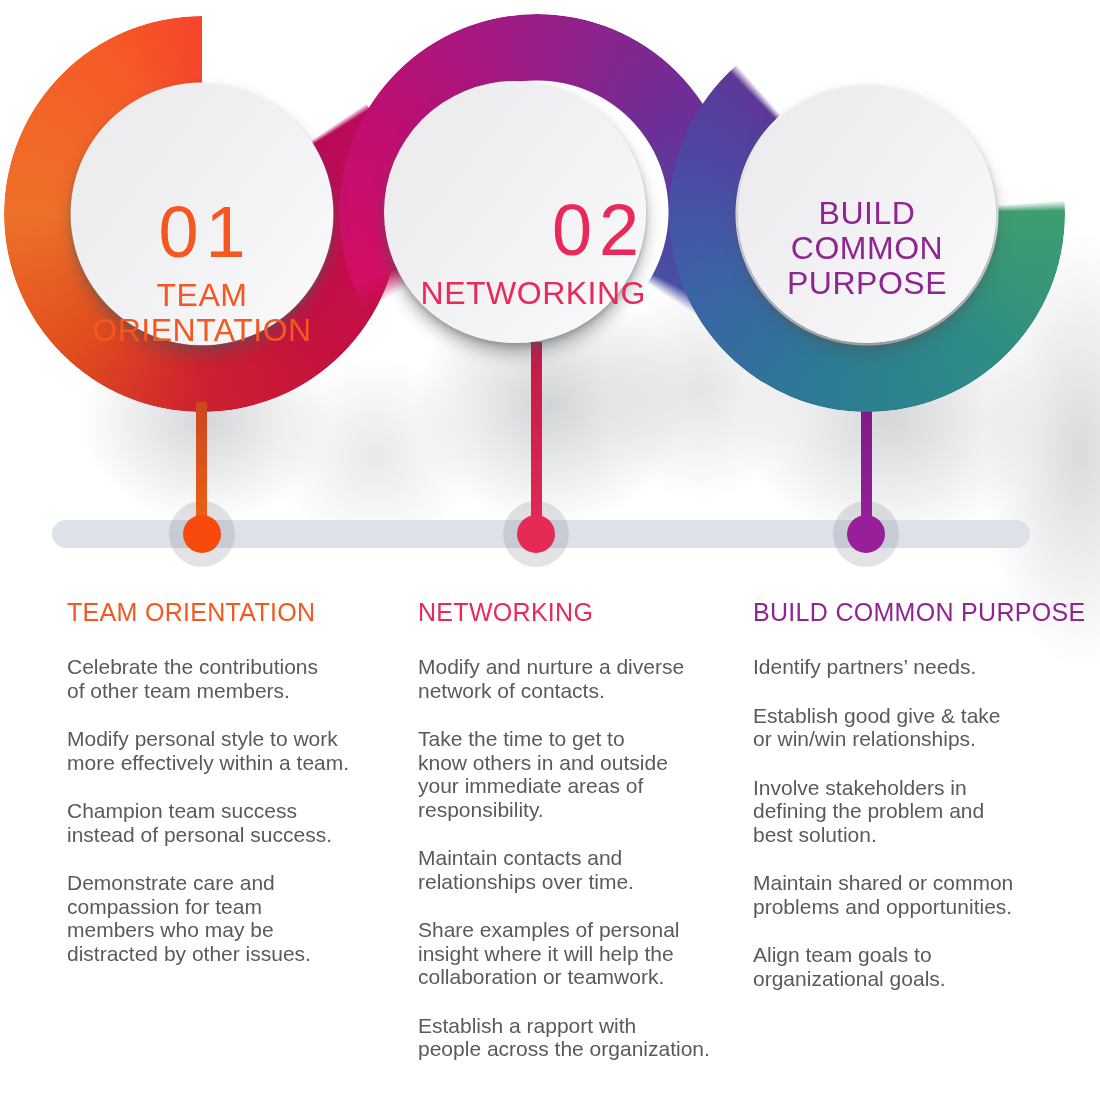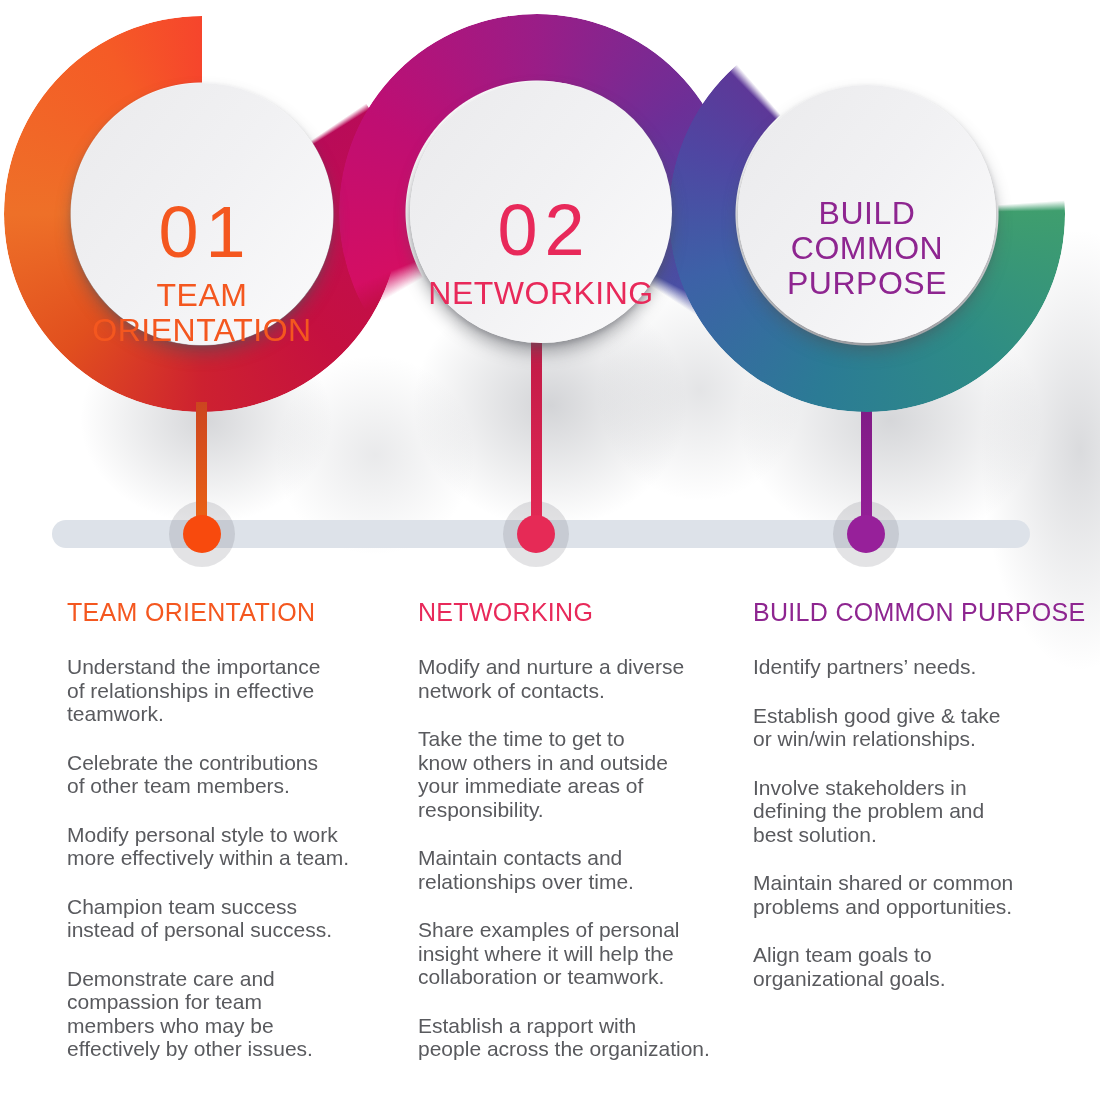--- a/index.html
+++ b/index.html
@@ -67,21 +67,21 @@
 
   
   .node {
     position:absolute; width:262px; height:262px; border-radius:50%;
     background:linear-gradient(128deg, #eaeaec 0%, #f1f1f3 48%, #fbfbfc 100%);
     box-shadow: 0 10px 16px rgba(82,84,92,0.45), 0 3px 5px rgba(82,84,92,0.30);
     z-index:6; display:flex; flex-direction:column; align-items:center;
     text-align:center; padding-top:109px; box-sizing:border-box;
   }
   .node1 { left:71px;  top:83px; }
-  .node2 { left:410px; top:81px; }
+  .node2 { left:384px; top:81px;align-items:flex-end; }
   .node3 { left:738px; top:85px; width:258px; height:258px; padding-top:105px; }
   .num { font-size:72px; line-height:80px; font-weight:300; letter-spacing:7px; text-indent:7px; }
   .circle-label { font-size:32px; line-height:35px; margin-top:6px; white-space:pre-line;
     font-weight:400; letter-spacing:0.5px; }
 
   
   .col { position:absolute; top:598px; z-index:7; color:#595a5e; }
   .col h3 { margin:0 0 28px; font-size:25px; font-weight:400; letter-spacing:0.3px; }
   .col p { margin:0 0 25px; font-size:21px; line-height:23.5px; white-space:pre-line; }
   .col1 { left:67px;  width:335px; }
@@ -126,33 +126,30 @@
     <div class="circle-label" style="color: rgb(232, 41, 90);">NETWORKING</div>
   </div>
   <div class="node node3">
     <div class="circle-label" style="color: rgb(142, 37, 144);">BUILD
 COMMON
 PURPOSE</div>
   </div>
 
   <div class="col col1">
     <h3 style="color: rgb(244, 87, 31);">TEAM ORIENTATION</h3>
-    <p>Understand the importance
-of relationships in effective
-teamwork.</p>
     <p>Celebrate the contributions
 of other team members.</p>
     <p>Modify personal style to work
 more effectively within a team.</p>
     <p>Champion team success
 instead of personal success.</p>
     <p>Demonstrate care and
 compassion for team
 members who may be
-effectively by other issues.</p>
+distracted by other issues.</p>
   </div>
   <div class="col col2">
     <h3 style="color: rgb(232, 41, 90);">NETWORKING</h3>
     <p>Modify and nurture a diverse
 network of contacts.</p>
     <p>Take the time to get to
 know others in and outside
 your immediate areas of
 responsibility.</p>
     <p>Maintain contacts and

